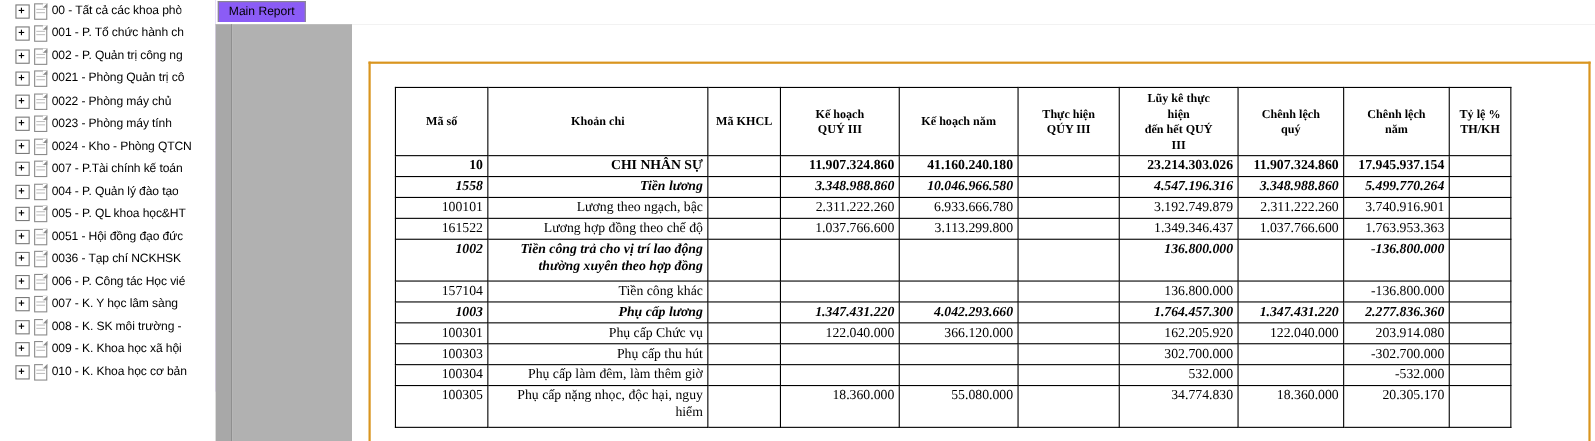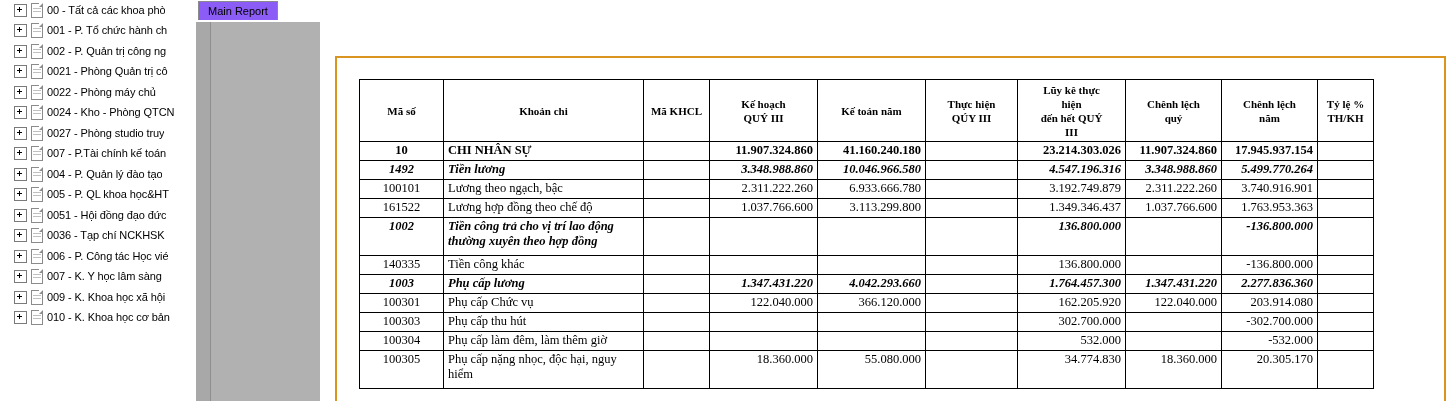--- a/index.html
+++ b/index.html
@@ -195,22 +195,22 @@
   }
   table.rpt thead th {
     text-align: center;
     font-weight: bold;
     vertical-align: middle;
     height: 62px;
     line-height: 14px;
     font-size: 11px;
   }
   td.num { text-align: right; white-space: nowrap; }
-  td.code { text-align: center; white-space: nowrap; }
-  td.desc { text-align: left; font-family: Liberation Serif, serif; }
+  td.code { text-align: right; white-space: nowrap; }
+  td.desc { text-align: right; font-family: Liberation Serif, serif; }
   tr.lvl1 td { font-weight: bold; }
   tr.lvl2 td { font-weight: bold; font-style: italic; }
   tr.row td { height: 19px; }
   tr.row2 td { height: 38px; margin-left: 43px; }
 
   
   col.c0 { width: 84px; }
   col.c1 { width: 200px; }
   col.c2 { width: 66px; }
   col.c3 { width: 108px; }
@@ -261,34 +261,34 @@
           <span class="tree-doc-icon">
             <i></i>
           </span>
           <span class="tree-label">0022 - Phòng máy chủ</span>
         </div>
         <div class="tree-row">
           <span class="tree-expander"></span>
           <span class="tree-doc-icon">
             <i></i>
           </span>
+          <span class="tree-label">0023 - Phòng máy tính</span>
+        </div>
+        <div class="tree-row">
+          <span class="tree-expander"></span>
+          <span class="tree-doc-icon">
+            <i></i>
+          </span>
           <span class="tree-label">0024 - Kho - Phòng QTCN</span>
         </div>
         <div class="tree-row">
           <span class="tree-expander"></span>
           <span class="tree-doc-icon">
             <i></i>
           </span>
-          <span class="tree-label">0027 - Phòng studio truy</span>
-        </div>
-        <div class="tree-row">
-          <span class="tree-expander"></span>
-          <span class="tree-doc-icon">
-            <i></i>
-          </span>
           <span class="tree-label">007 - P.Tài chính kế toán</span>
         </div>
         <div class="tree-row">
           <span class="tree-expander"></span>
           <span class="tree-doc-icon">
             <i></i>
           </span>
           <span class="tree-label">004 - P. Quản lý đào tạo</span>
         </div>
         <div class="tree-row">
@@ -318,20 +318,27 @@
             <i></i>
           </span>
           <span class="tree-label">006 - P. Công tác Học vié</span>
         </div>
         <div class="tree-row">
           <span class="tree-expander"></span>
           <span class="tree-doc-icon">
             <i></i>
           </span>
           <span class="tree-label">007 - K. Y học lâm sàng</span>
+        </div>
+        <div class="tree-row">
+          <span class="tree-expander"></span>
+          <span class="tree-doc-icon">
+            <i></i>
+          </span>
+          <span class="tree-label">008 - K. SK môi trường - </span>
         </div>
         <div class="tree-row">
           <span class="tree-expander"></span>
           <span class="tree-doc-icon">
             <i></i>
           </span>
           <span class="tree-label">009 - K. Khoa học xã hội</span>
         </div>
         <div class="tree-row">
           <span class="tree-expander"></span>
@@ -368,21 +375,21 @@
                 <col class="c7">
                 <col class="c8">
                 <col class="c9">
             </colgroup>
             <thead>
               <tr id="header-row">
                   <th>Mã số</th>
                   <th>Khoản chi</th>
                   <th>Mã KHCL</th>
                   <th>Kế hoạch<br>QUÝ III</th>
-                  <th>Kế toán năm</th>
+                  <th>Kế hoạch năm</th>
                   <th>Thực hiện<br>QÚY III</th>
                   <th>Lũy kê thực<br>hiện<br>đến hết QUÝ<br>III</th>
                   <th>Chênh lệch<br>quý</th>
                   <th>Chênh lệch<br>năm</th>
                   <th>Tỷ lệ %<br>TH/KH</th>
                 </tr>
             </thead>
             <tbody id="table-body">
                 <tr class="row lvl1 row">
                   <td class="code">10</td>
@@ -390,21 +397,21 @@
                   <td class="desc"></td>
                   <td class="num">11.907.324.860</td>
                   <td class="num">41.160.240.180</td>
                   <td class="num"></td>
                   <td class="num">23.214.303.026</td>
                   <td class="num">11.907.324.860</td>
                   <td class="num">17.945.937.154</td>
                   <td class="num"></td>
                 </tr>
                 <tr class="row lvl2 row">
-                  <td class="code">1492</td>
+                  <td class="code">1558</td>
                   <td class="desc">Tiền lương</td>
                   <td class="desc"></td>
                   <td class="num">3.348.988.860</td>
                   <td class="num">10.046.966.580</td>
                   <td class="num"></td>
                   <td class="num">4.547.196.316</td>
                   <td class="num">3.348.988.860</td>
                   <td class="num">5.499.770.264</td>
                   <td class="num"></td>
                 </tr>
@@ -438,21 +445,21 @@
                   <td class="desc"></td>
                   <td class="num"></td>
                   <td class="num"></td>
                   <td class="num"></td>
                   <td class="num">136.800.000</td>
                   <td class="num"></td>
                   <td class="num">-136.800.000</td>
                   <td class="num"></td>
                 </tr>
                 <tr class="row lvl3 row">
-                  <td class="code">140335</td>
+                  <td class="code">157104</td>
                   <td class="desc">Tiền công khác</td>
                   <td class="desc"></td>
                   <td class="num"></td>
                   <td class="num"></td>
                   <td class="num"></td>
                   <td class="num">136.800.000</td>
                   <td class="num"></td>
                   <td class="num">-136.800.000</td>
                   <td class="num"></td>
                 </tr>

